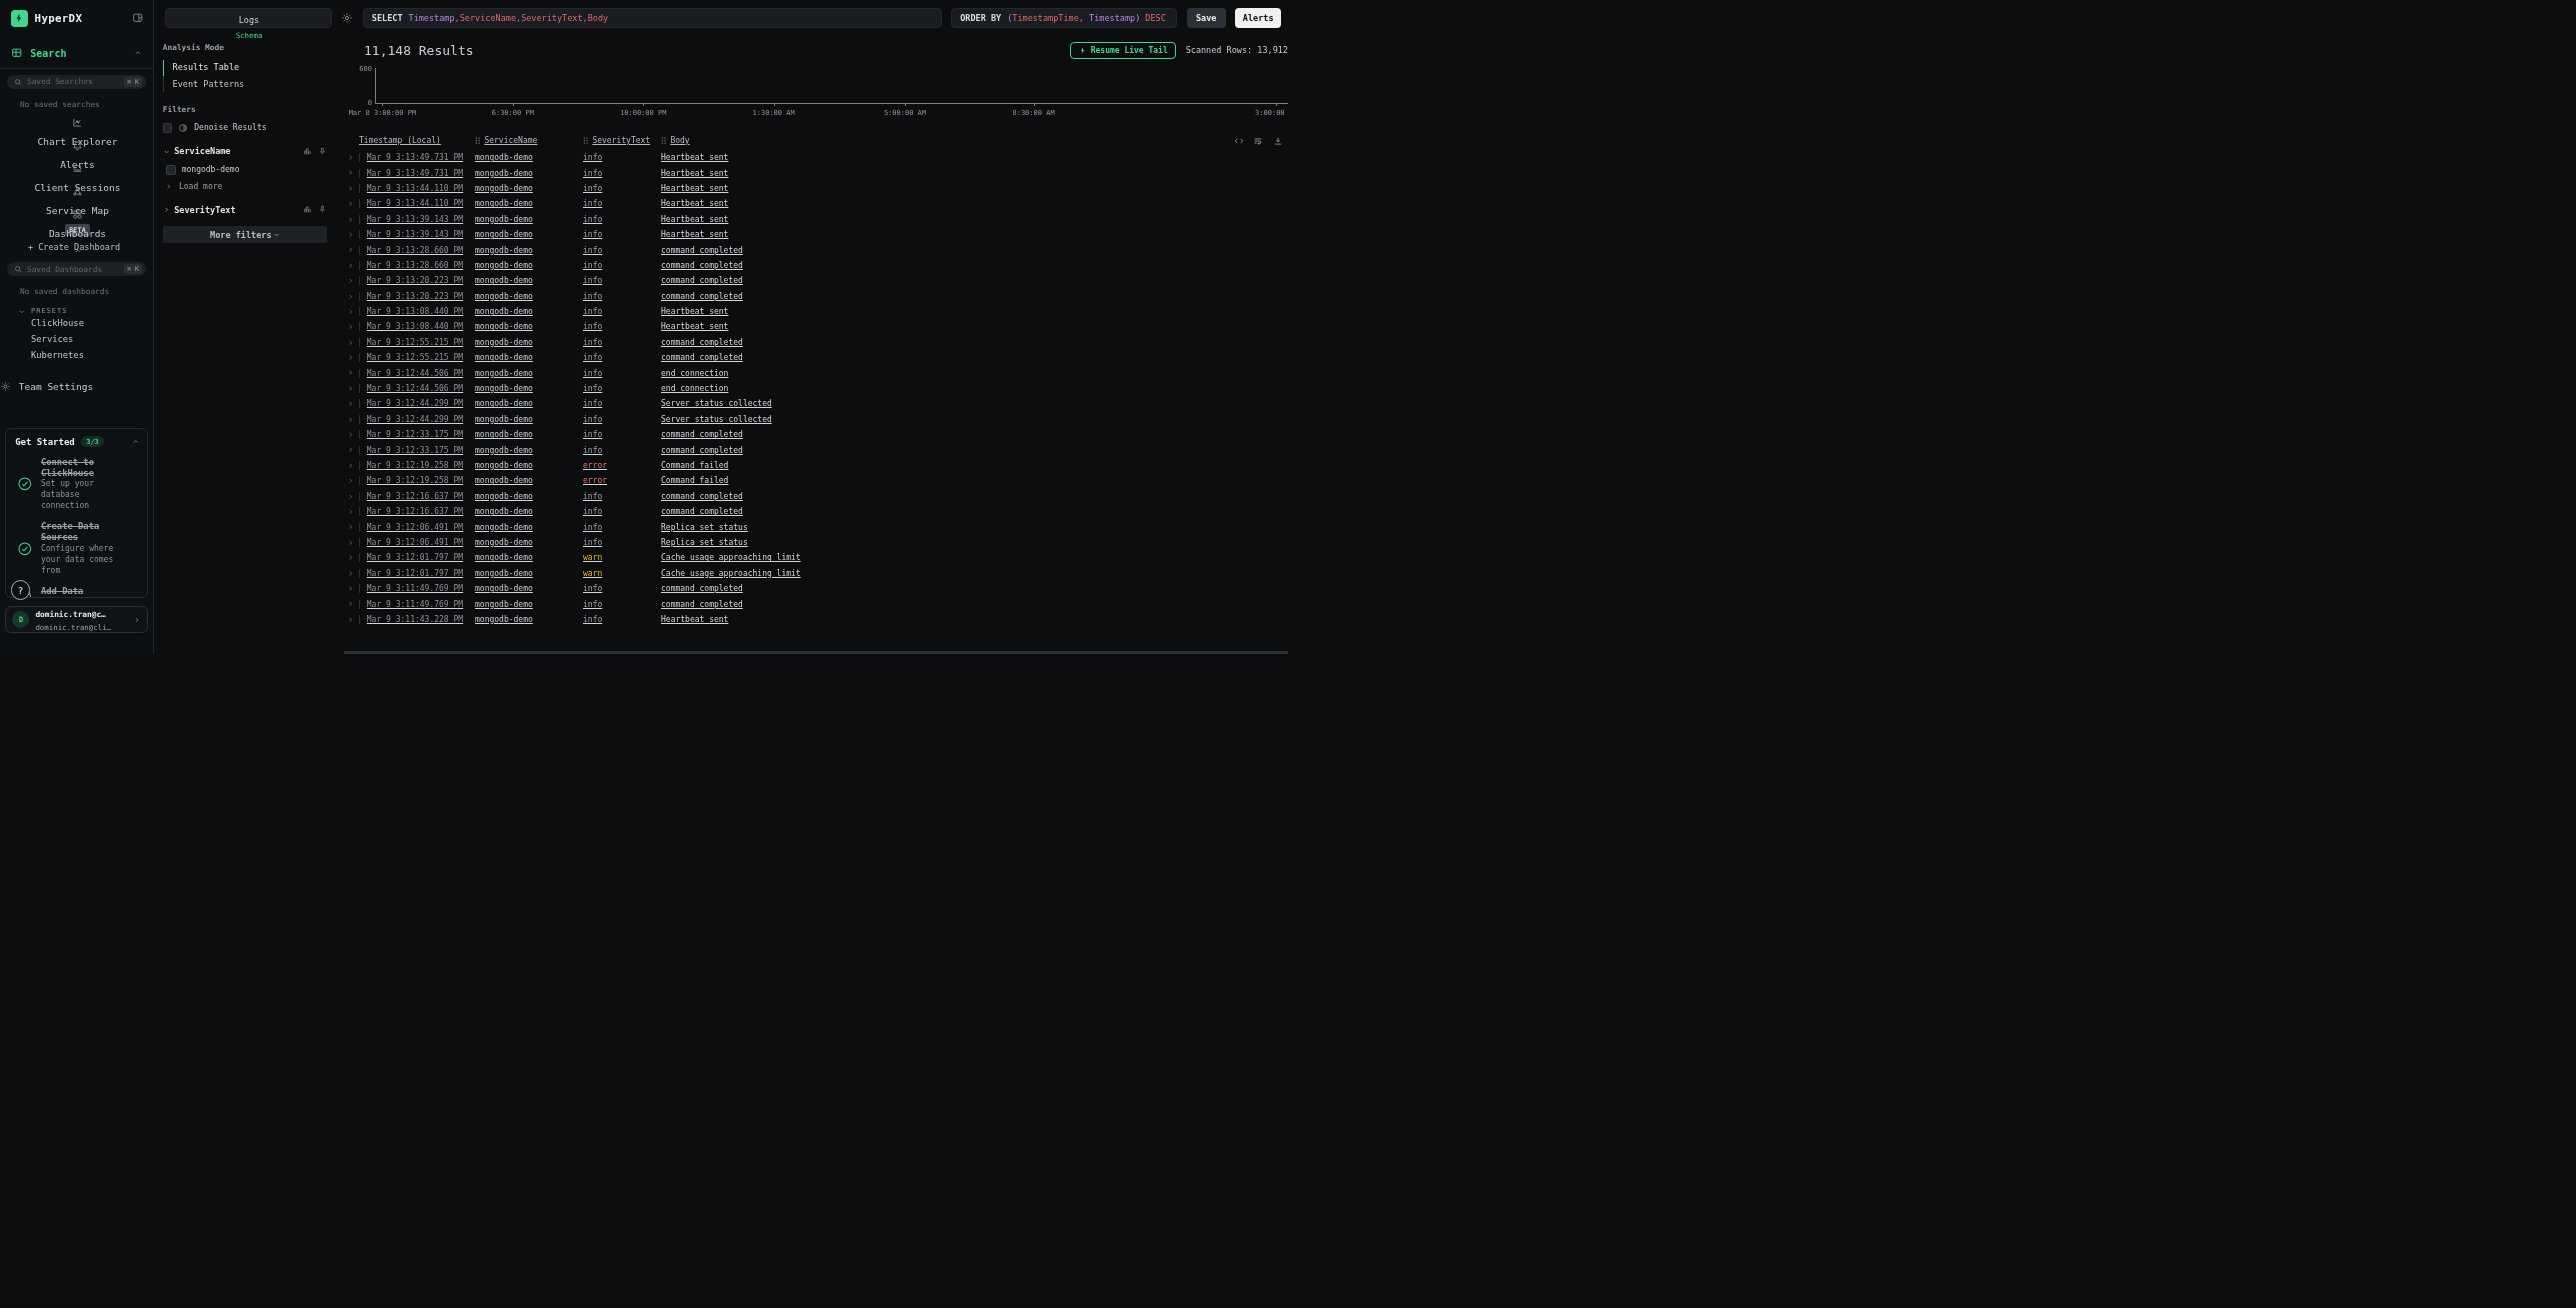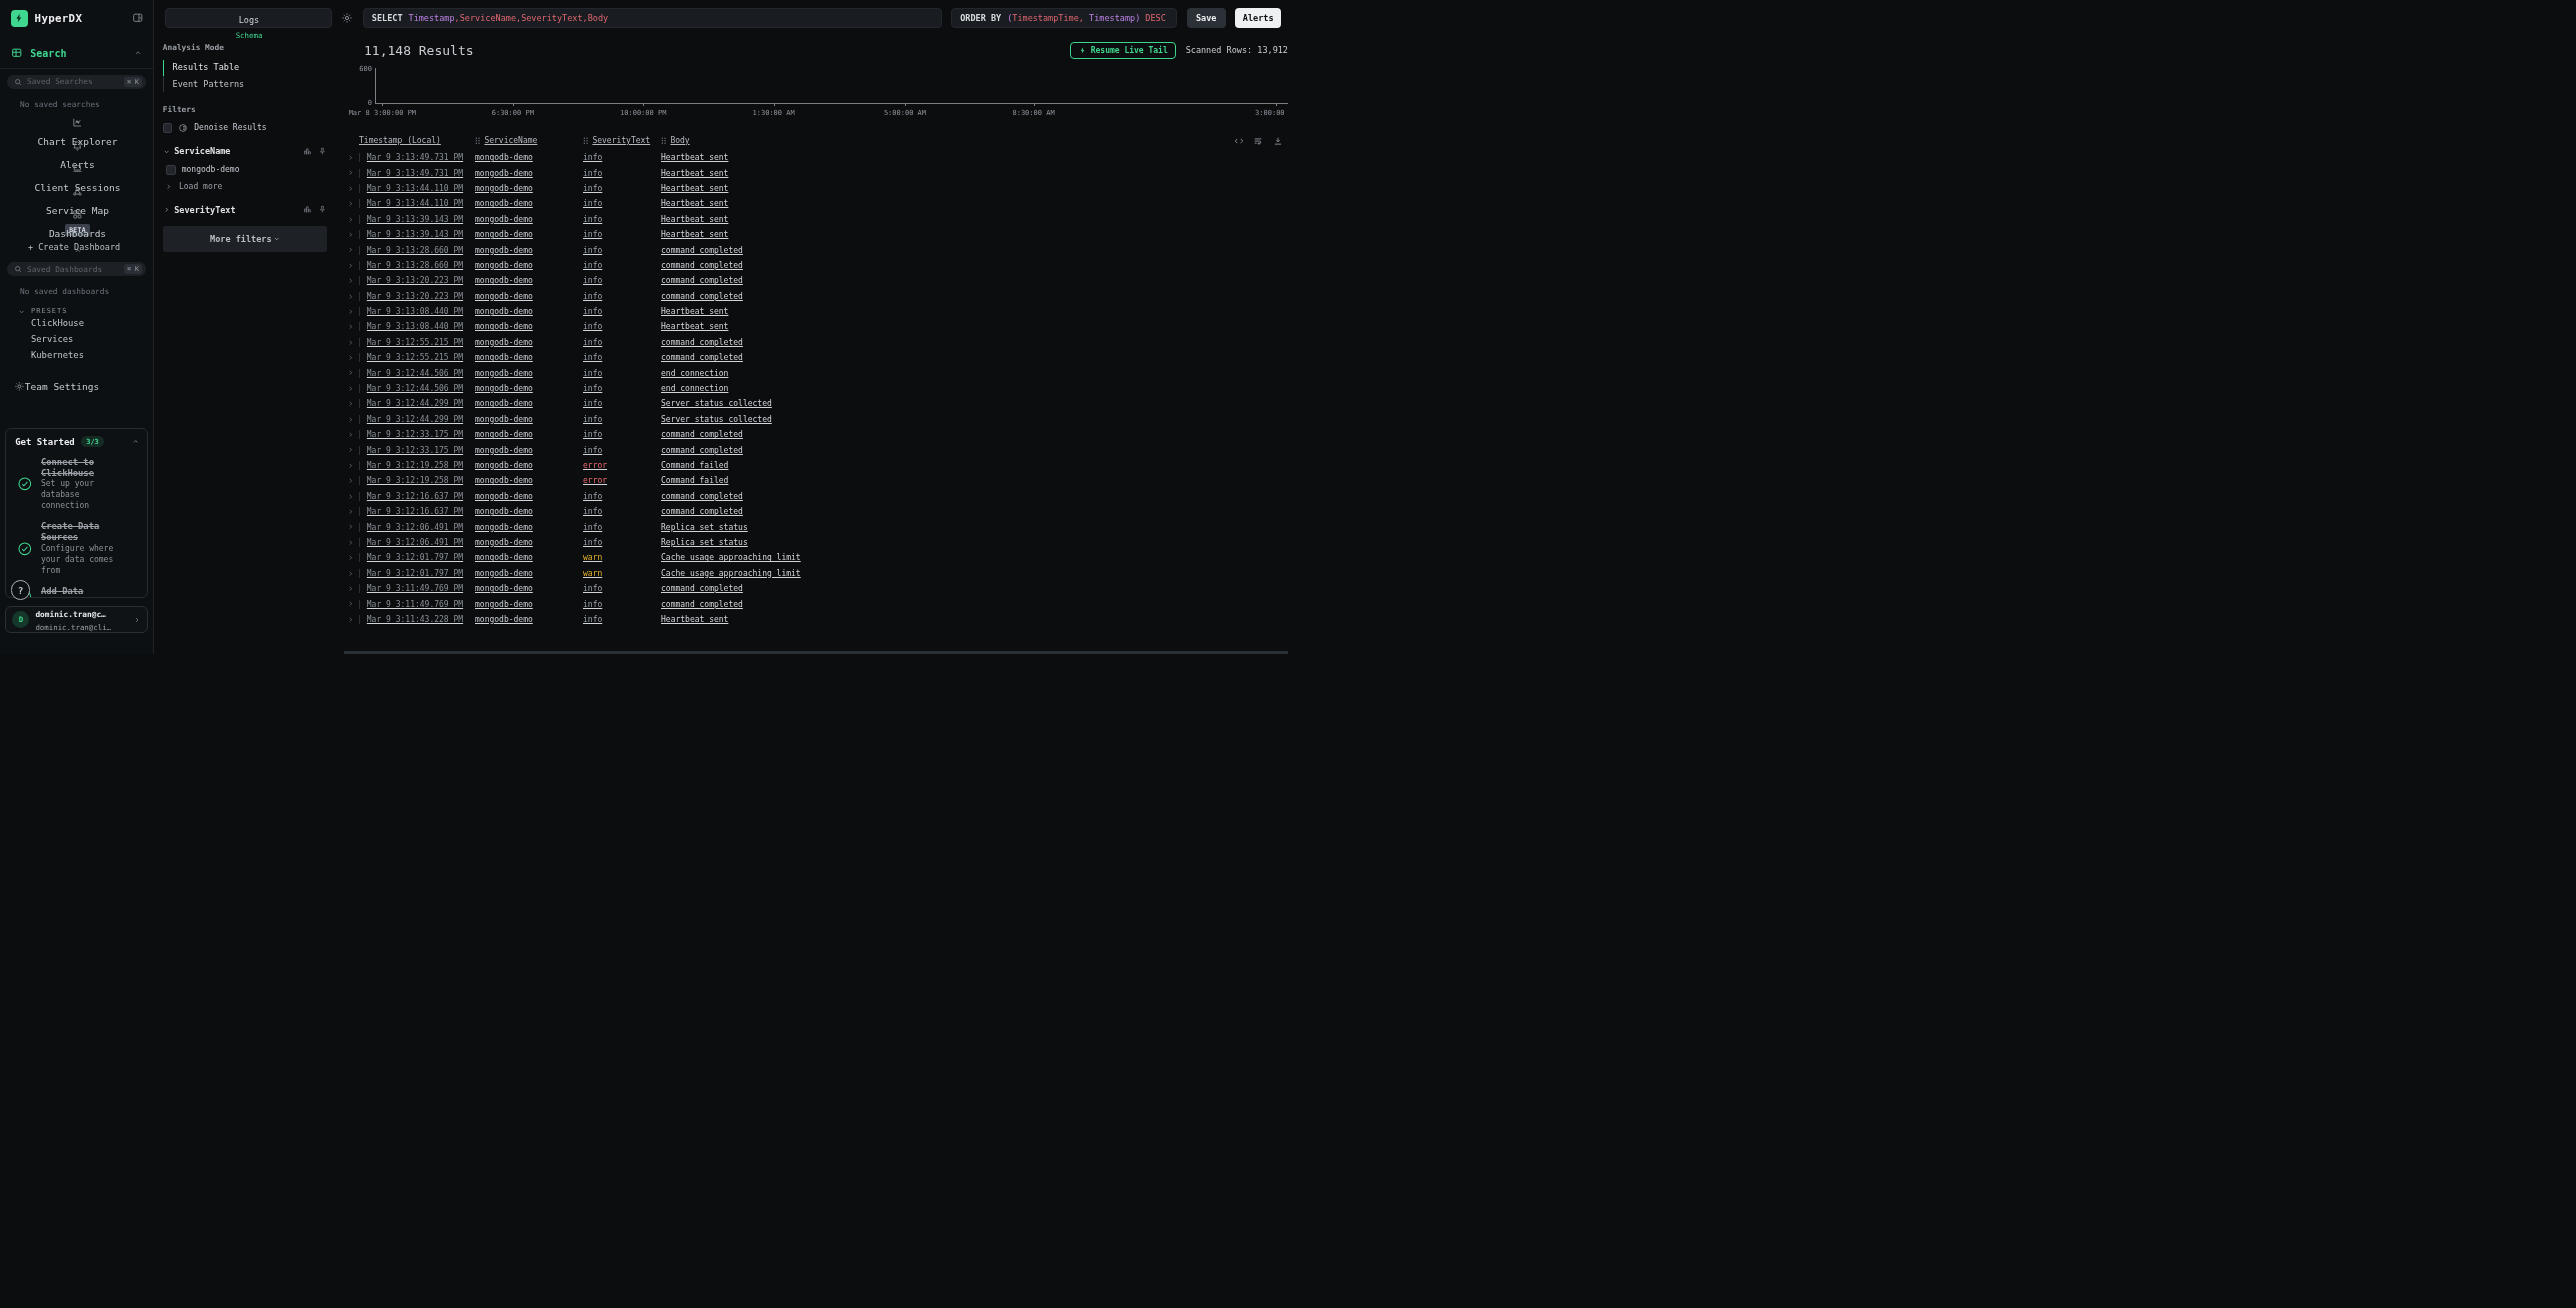--- a/index.html
+++ b/index.html
@@ -33,21 +33,21 @@
   .nav-item .nlbl { flex:1; white-space:nowrap; }
   .beta-badge { font-size:6.4px; font-weight:bold; letter-spacing:0.3px; color:#d6d9de;
     background:#3c424c; border-radius:2px; padding:1.7px 4.7px; }
   .chev { color:#8b9197; }
   .create-dash { margin-top:6px; padding-left:28px; height:17.6px; display:flex; align-items:center;
     font-size:8.5px; color:#b9bec4; cursor:pointer; }
   .presets-h { margin-top:11.5px; padding-left:17.6px; display:flex; align-items:center; gap:6px;
     font-size:7px; letter-spacing:1px; color:#8b9197; cursor:pointer; }
   .preset-item { height:16px; display:flex; align-items:center; padding-left:31px;
     font-size:8.8px; color:#c0c5ca; cursor:pointer; }
-  .team-item { margin-top:14px; display:flex; align-items:center; padding-left:14px;
+  .team-item { margin-top:14px; display:flex; align-items:center; gap:8px; padding-left:0;
     height:19px; font-size:9.5px; color:#c6cbd1; cursor:pointer; }
   .team-item .nicon { color:#9aa0a6; }
 
   .get-started { position:absolute; left:5.4px; right:4.7px; bottom:56px; height:170px; overflow:hidden;
     border:0.7px solid #272b30; border-radius:6px; background:#0e1114; padding:7.4px 8px 0 8.8px; }
   .gs-head { display:flex; align-items:center; gap:6px; }
   .gs-title { font-size:9px; font-weight:bold; color:#eceef0; }
   .gs-badge { font-size:7px; font-weight:bold; color:#3fd68f; background:rgba(63,214,143,.14);
     border-radius:6px; padding:1.4px 5.4px; }
   .gs-chev { margin-left:auto; color:#9aa0a6; }
@@ -114,21 +114,21 @@
   .check-row { display:flex; align-items:center; gap:6px; margin-top:8.8px; font-size:8px; color:#c6cbd1; }
   .checkbox { width:9.5px; height:9.5px; border-radius:2px; background:#22262b; border:0.7px solid #363c42; cursor:pointer; flex:0 0 auto; }
   .dn-icon { color:#9aa0a6; }
   .fgroup-h { display:flex; align-items:center; gap:4px; margin-top:13.5px; cursor:pointer; }
   .fgroup-h .gchev { color:#aab0b6; }
   .fgroup-name { font-size:8.5px; font-weight:bold; color:#e0e3e6; flex:1; }
   .gicons { display:flex; gap:6.8px; color:#878d94; }
   .fgroup-vals { padding-left:3.4px; }
   .load-more { display:flex; align-items:center; gap:6.8px; margin-top:7.4px; padding-left:2px;
     font-size:8px; color:#9aa0a6; cursor:pointer; }
-  .more-filters { margin-top:11.5px; width:100%; height:26px; border:none; border-radius:2.7px;
+  .more-filters { margin-top:11.5px; width:100%; height:17px; border:none; border-radius:2.7px;
     background:#1e2227; color:#b9bec4; font:inherit; font-size:8.5px; font-weight:bold;
     display:flex; align-items:center; justify-content:center; gap:1px; cursor:pointer; }
 
   .results { flex:1; min-width:0; position:relative; display:flex; flex-direction:column;
     padding-left:8px; overflow:hidden; }
   .res-head { height:31px; display:flex; align-items:center; padding-top:5.4px; flex:0 0 auto; }
   .res-count { font-size:13px; color:#c9ccd1;margin-left:20px; }
   .res-right { margin-left:auto; display:flex; align-items:center; gap:9.5px; }
   .live-tail { display:flex; align-items:center; gap:4.7px; height:17px; padding:0 7.4px;
     border:0.7px solid #3fd68f; border-radius:4px; background:transparent; color:#3fd68f;

